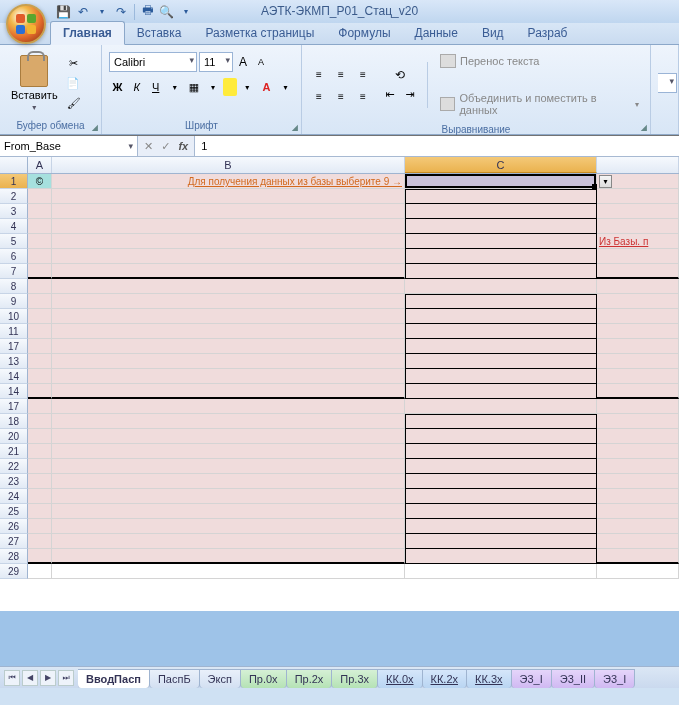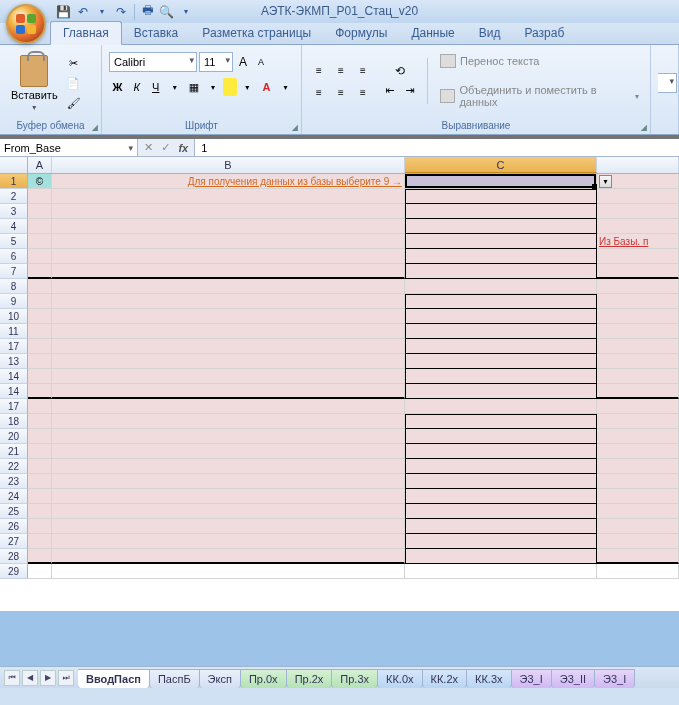--- a/index.html
+++ b/index.html
@@ -11,21 +11,21 @@
   .office-btn .grid { position:absolute; inset:8px; display:grid; grid-template-columns:1fr 1fr; grid-template-rows:1fr 1fr; gap:2px;}
   .office-btn .grid div{ border-radius:2px;}
   .qat { margin-left: 52px; display: flex; align-items: center; gap: 3px; }
   .qat .ico { width: 16px; height: 16px; display: inline-flex; align-items:center; justify-content:center; color:#2a5a9a; font-size:12px; cursor:pointer;}
   .qat .sep { width:1px; height:16px; background:#9bb9dc; margin:0 2px;}
   .doc-title { position:absolute; left:50%; transform:translateX(-50%); top:4px; font-size:12px; color:#3a5a8a; }
 
   
   .ribbon-tabs { height: 22px; background: linear-gradient(#d8e6f6,#c9dbf0); display:flex; align-items:flex-end; padding-left:50px; border-bottom:1px solid #8ba7c9;}
   .rtab { padding:4px 12px; font-size:12px; color:#3a5c94; cursor:pointer; border-top-left-radius:3px; border-top-right-radius:3px;}
-  .rtab.active { background:#e9f0fb; border:1px solid #8ba7c9; border-bottom:1px solid #e9f0fb; margin-bottom:-1px; font-weight:normal;}
+  .rtab.active { background:#e9f0fb; border:1px solid #8ba7c9; border-bottom:1px solid #e9f0fb; margin-bottom:-1px; font-weight:bold;}
 
   
   .ribbon { height: 90px; background: linear-gradient(#eef4fc, #d8e6f6); display:flex; border-bottom:1px solid #8fa9c8;}
   .group { border-right:1px solid #b9cce4; display:flex; flex-direction:column; justify-content:space-between; padding:3px;}
   .group-title { font-size:10px; text-align:center; color:#4a6ea2; padding-top:2px;}
   .group-body { flex:1; display:flex; align-items:center; gap:4px; padding:2px 4px;}
   .big-btn { display:flex; flex-direction:column; align-items:center; gap:2px; padding:2px 4px; cursor:pointer; border-radius:3px;}
   .clip-ico{ width:28px; height:32px; background:#d9a96a; border:1px solid #a97c3e; border-radius:2px; position:relative;}
   .clip-ico::before{content:""; position:absolute; top:-5px; left:6px; width:14px; height:8px; border:2px solid #888; border-bottom:none; border-radius:6px 6px 0 0;}
   .small-ico{ width:16px; height:16px; display:inline-flex; align-items:center; justify-content:center; font-size:11px; cursor:pointer; border-radius:2px;}
@@ -36,21 +36,21 @@
   .btnrow{ display:flex; gap:2px;}
   .btnrow .b{ width:18px; height:18px; display:inline-flex; align-items:center; justify-content:center; cursor:pointer; border-radius:2px; font-size:11px;}
   .align-grid{ display:grid; grid-template-columns:repeat(3,20px); grid-template-rows:repeat(2,20px); gap:2px;}
   .align-grid .b{ width:20px; height:20px; border:1px solid transparent; display:flex; align-items:center; justify-content:center; font-size:10px; cursor:pointer; border-radius:2px;}
   .long-btn{ display:flex; align-items:center; gap:4px; padding:2px 4px; color:#888; cursor:pointer; font-size:11px;}
   .long-btn .ic{ width:16px; height:14px; border:1px solid #aaa; background:#ddd;}
   .corner-icon{ position:absolute; bottom:2px; right:3px; font-size:8px; color:#688; cursor:pointer;}
   .group{ position:relative;}
 
   
-  .fx-bar{ height:22px; background:#e8eef8; border-top:4px solid #737373; border-bottom:1px solid #a7b9d2; display:flex; align-items:stretch;}
+  .fx-bar{ height:22px; background:#e8eef8; border-top:1px solid #737373; border-bottom:1px solid #a7b9d2; display:flex; align-items:stretch;}
   .namebox{ width:138px; border-right:1px solid #a7b9d2; background:#fff; display:flex; align-items:center; padding:0 4px; font-size:11px; position:relative;}
   .namebox::after{content:"▾"; position:absolute; right:4px; font-size:9px; color:#556;}
   .fx-btns{ display:flex; align-items:center; padding:0 6px; gap:8px; border-right:1px solid #a7b9d2;}
   .fx-btns span{ color:#888; cursor:pointer;}
   .fx-btns .fx{ font-style:italic; font-weight:bold; color:#555;}
   .formula-input{ flex:1; background:#fff; border:none; padding:0 6px; font-size:11px;}
 
   
   .grid-wrap{ background:#fff; height:454px; display:flex; flex-direction:column; position:relative;}
   .col-headers{ height:17px; display:flex; background:linear-gradient(#f6f9fd,#e2eaf5); border-bottom:1px solid #9fb4d0;}
@@ -75,21 +75,21 @@
   .blue-gap{ height:55px; background:#9ec3e8;}
 
   
   .sheet-bar{ height:22px; background:linear-gradient(#dbe7f5,#cad9ee); display:flex; align-items:center; border-top:1px solid #9fb4d0;}
   .nav-btns{ display:flex; padding:0 4px; gap:2px;}
   .nav-btns .nb{ width:16px; height:16px; display:flex; align-items:center; justify-content:center; font-size:8px; color:#446; cursor:pointer; border:1px solid #bcc; background:#eef3fa;}
   .tabs{ display:flex; align-items:flex-end; height:100%; overflow:hidden;}
   .stab{ padding:3px 8px; font-size:11px; background:linear-gradient(#e9f0fa,#d3e0f2); border:1px solid #9fb4d0; border-bottom:none; margin-left:-1px; border-radius:0 0 4px 4px; cursor:pointer; color:#335; white-space:nowrap;}
   .stab.active{ background:#fff; font-weight:bold;}
   .stab.grn{ background:linear-gradient(#d5f0d5,#b5e2b5);}
-  .stab.blu{ background:linear-gradient(#d5e6fa,#b9d5f2);}
+  .stab.blu{ background:linear-gradient(#d5e6fa,#b9d5f2);text-decoration:underline;}
   .stab.ppl{ background:linear-gradient(#e5d5fa,#d0b9f2);}
 </style>
 </head>
 <body>
 
 <div class="titlebar">
   <div class="office-btn">
     <div class="grid">
         <div style="background:#e25c2a"></div>
         <div style="background:#5aa62e"></div>
@@ -175,21 +175,21 @@
         <span class="b">≡</span>
       </div>
       <div class="vcol" style="gap:2px">
         <span class="small-ico" style="font-size:12px">⟲</span>
         <div class="btnrow">
           <span class="b">⇤</span>
           <span class="b">⇥</span>
         </div>
       </div>
       <div style="width:1px;height:46px;background:#b9cce4"></div>
-      <div style="display:flex;flex-direction:column;gap:12px">
+      <div style="display:flex;flex-direction:column;gap:20px">
         <div class="long-btn">
             <span class="ic"></span>
             <span>Перенос текста</span>
           </div>
         <div class="long-btn">
             <span class="ic"></span>
             <span>Объединить и поместить в данных</span>
             <span style="font-size:8px">▾</span>
           </div>
       </div>

